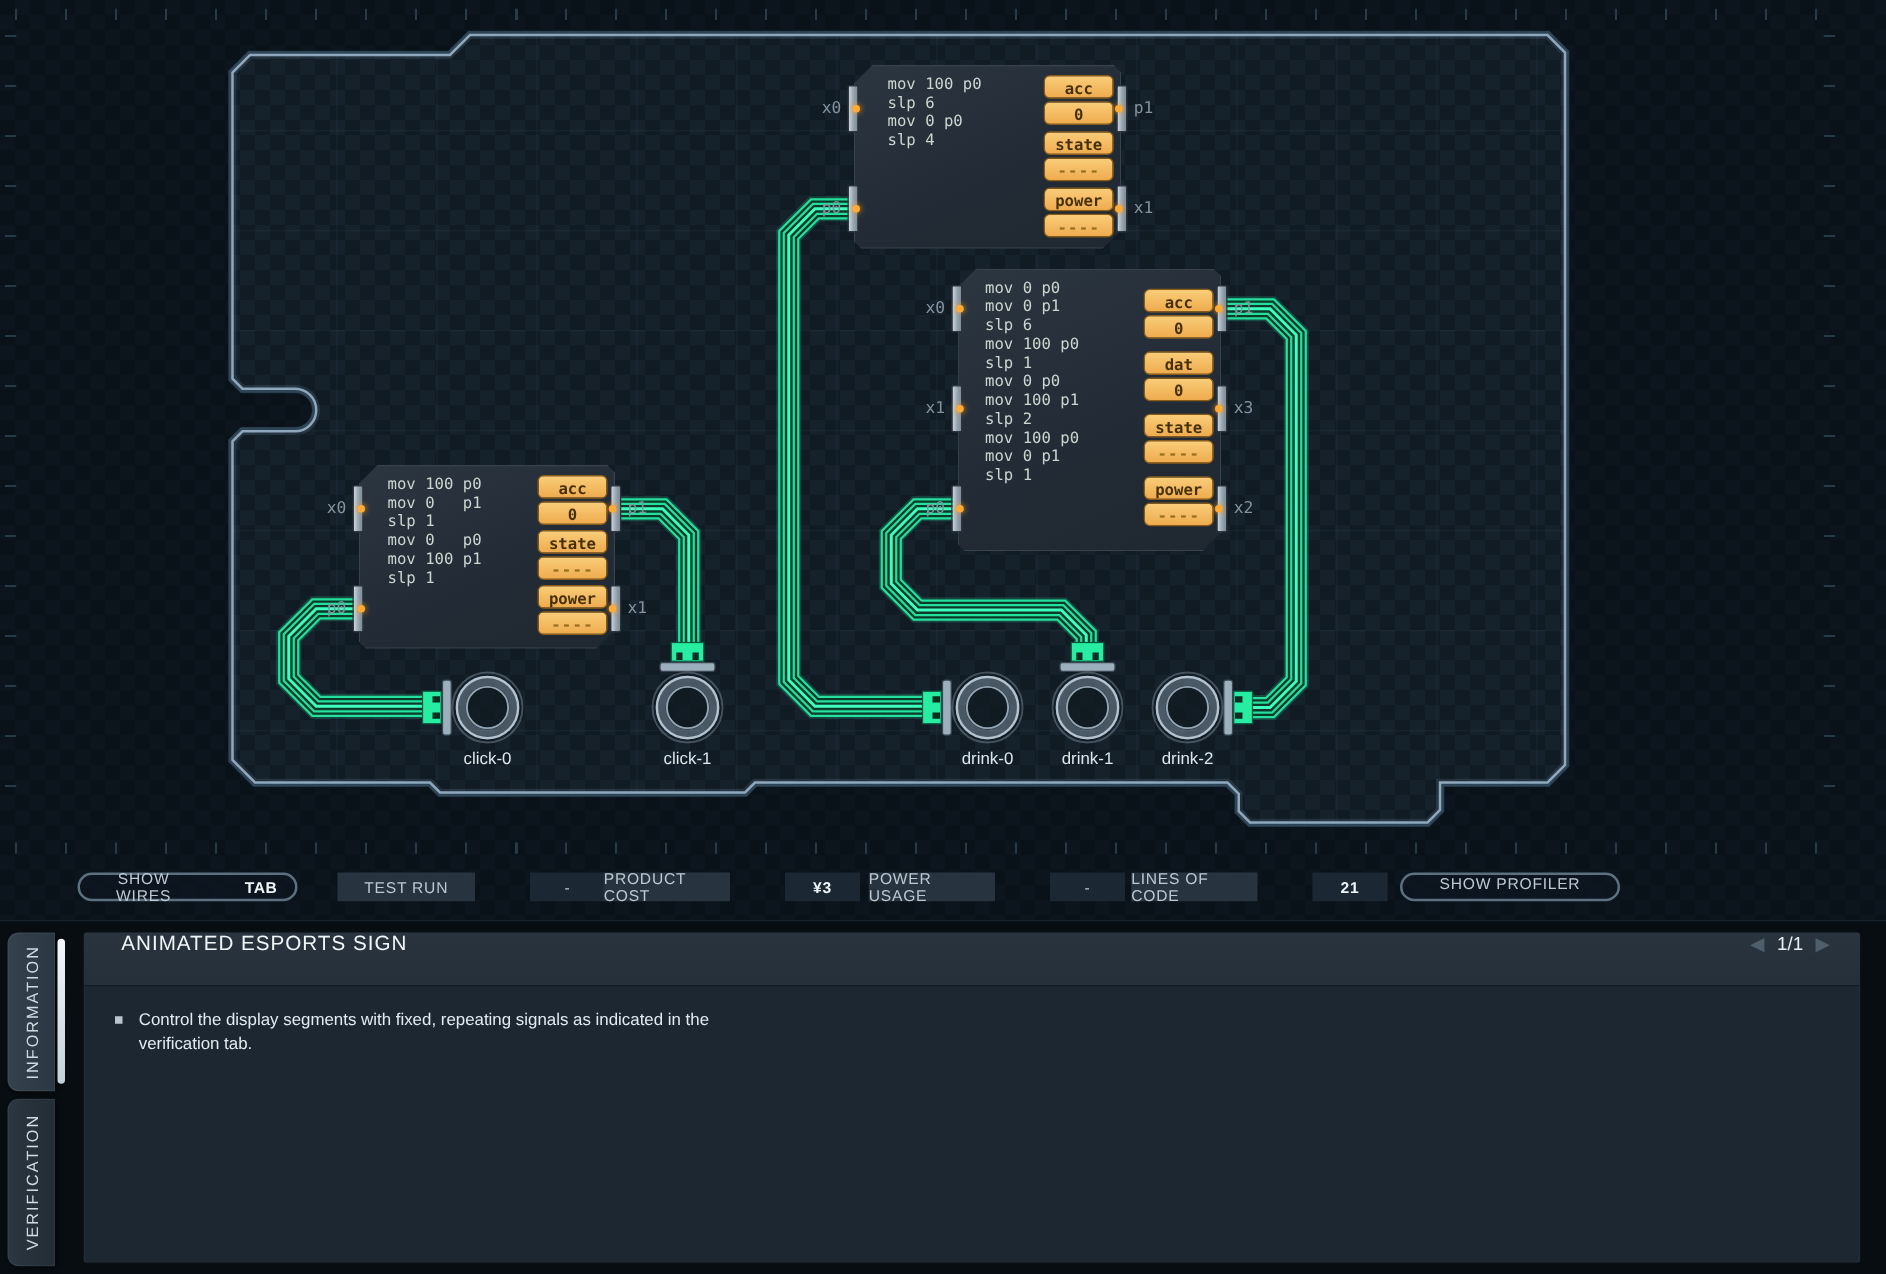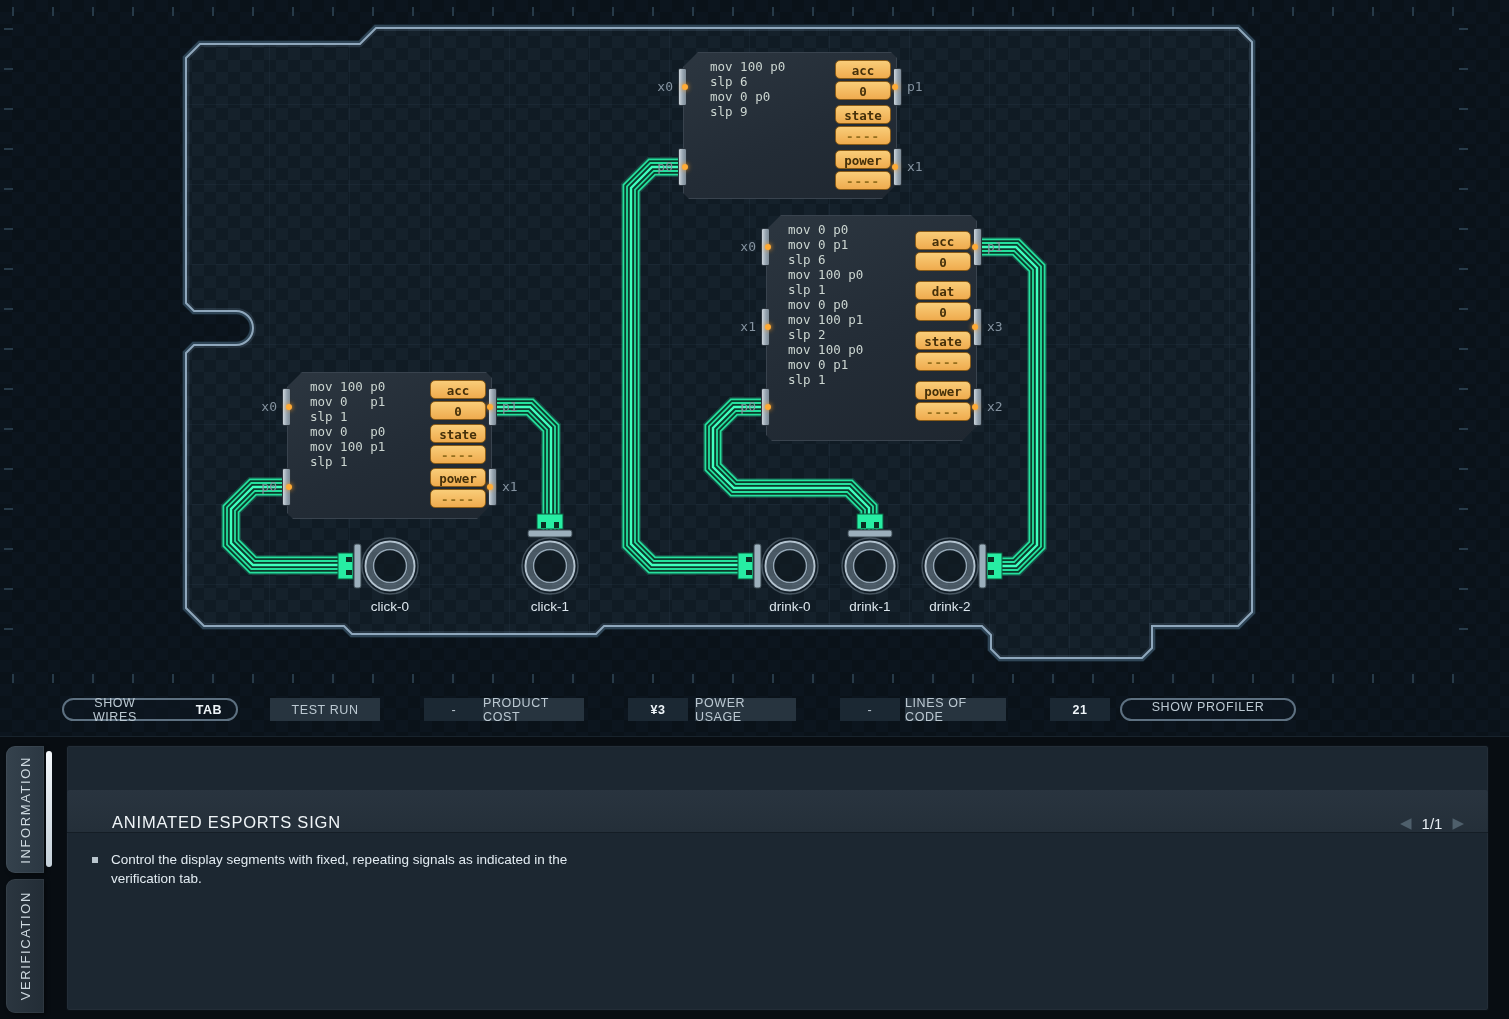--- a/index.html
+++ b/index.html
@@ -79,21 +79,21 @@
     font-size:13px;letter-spacing:1.6px;color:#cfdae1;}
   .tab-active{background:linear-gradient(90deg,#35424d,#2b3742);}
   .tab-inactive{background:linear-gradient(90deg,#2b3640,#232d36);}
   .tab-indicator{position:absolute;left:46px;width:6px;border-radius:3px;
     background:linear-gradient(180deg,#f3f7fa,#c5d1da);}
   .info-panel{position:absolute;left:66px;top:8px;width:1423px;height:266px;
     background:#1c2731;border:1px solid #0a1016;border-radius:3px;box-sizing:border-box;
     box-shadow:0 0 0 1px rgba(255,255,255,0.03) inset;}
   .panel-titlebar{height:42px;background:linear-gradient(180deg,#29343f,#242f39);
     border-bottom:1px solid #141d25;border-radius:3px 3px 0 0;
-    display:flex;align-items:flex-end;padding:0 24px 0 45px;margin-top:44px;}
+    display:flex;align-items:flex-start;padding:0 24px 0 30px;}
   .panel-title{font-size:16.5px;letter-spacing:0.8px;color:#f0f5f8;flex:1;}
   .pager{display:flex;align-items:center;gap:10px;}
   .pager-arrow{color:#4e5f6b;font-size:15px;cursor:default;}
   .pager-label{color:#e9eff4;font-size:15px;}
   .panel-content{padding:18px 30px 0 22px;}
   .bullet-item{position:relative;padding-left:22px;max-width:516px;
     font-size:13.5px;line-height:18.5px;color:#e2ebf1;margin-bottom:11.5px;}
   .bullet-item::before{content:"";position:absolute;left:3px;top:6px;width:6px;height:6px;
     background:#b9c5cd;}
   .bullet-item b{color:#f4f8fb;}
@@ -222,21 +222,21 @@
             <circle cx="950" cy="566" r="24.5" fill="rgba(150,180,200,0.10)" stroke="rgba(196,212,224,0.9)" stroke-width="2"></circle>
             <circle cx="950" cy="566" r="20.5" fill="none" stroke="rgba(185,205,220,0.28)" stroke-width="6"></circle>
             <circle cx="950" cy="566" r="16.5" fill="rgba(6,12,18,0.55)" stroke="rgba(170,189,204,0.85)" stroke-width="1.5"></circle>
             <text x="950" y="611" text-anchor="middle" fill="#dde7ee" font-size="13.5" font-family="Liberation Sans, sans-serif">drink-2</text>
           </g>
         </g>
     </svg>
     <div id="chips-layer">
         <div class="chip" style="left: 683px; top: 52px; width: 214px; height: 147px;">
           <div class="chip-body"></div>
-          <div class="chip-code" style="left: 27px; top: 7px;"><div>mov 100 p0</div><div>slp 6</div><div>mov 0 p0</div><div>slp 9</div></div>
+          <div class="chip-code" style="left: 27px; top: 7px;"><div>mov 100 p0</div><div>slp 6</div><div>mov 0 p0</div><div>slp 4</div></div>
           <div class="chip-regs" style="top: 8px; gap: 5px;">
             <div class="reg-group">
               <div class="reg-box">acc</div>
               <div class="reg-box">0</div>
             </div>
             <div class="reg-group">
               <div class="reg-box">state</div>
               <div class="reg-box dashes">----</div>
             </div>
             <div class="reg-group">

